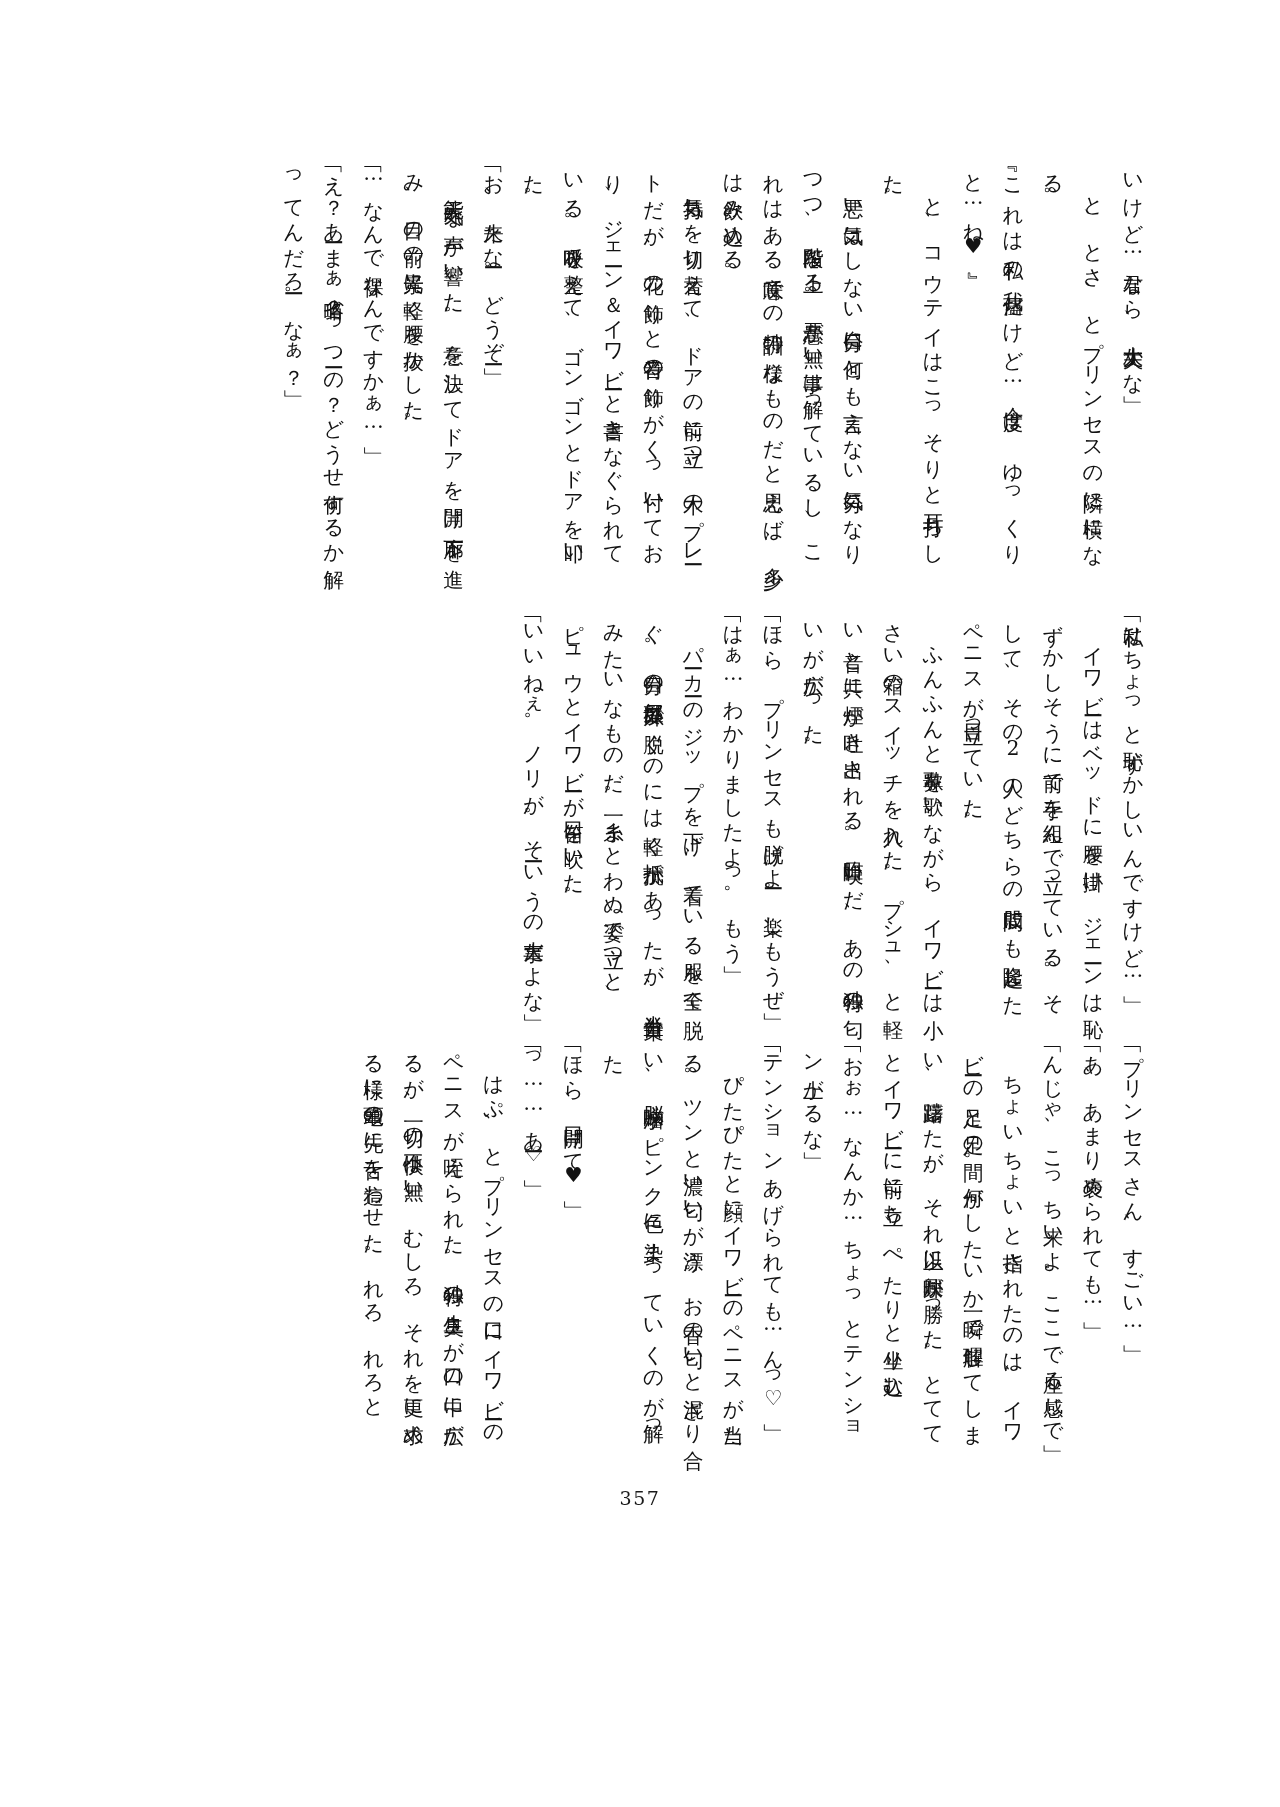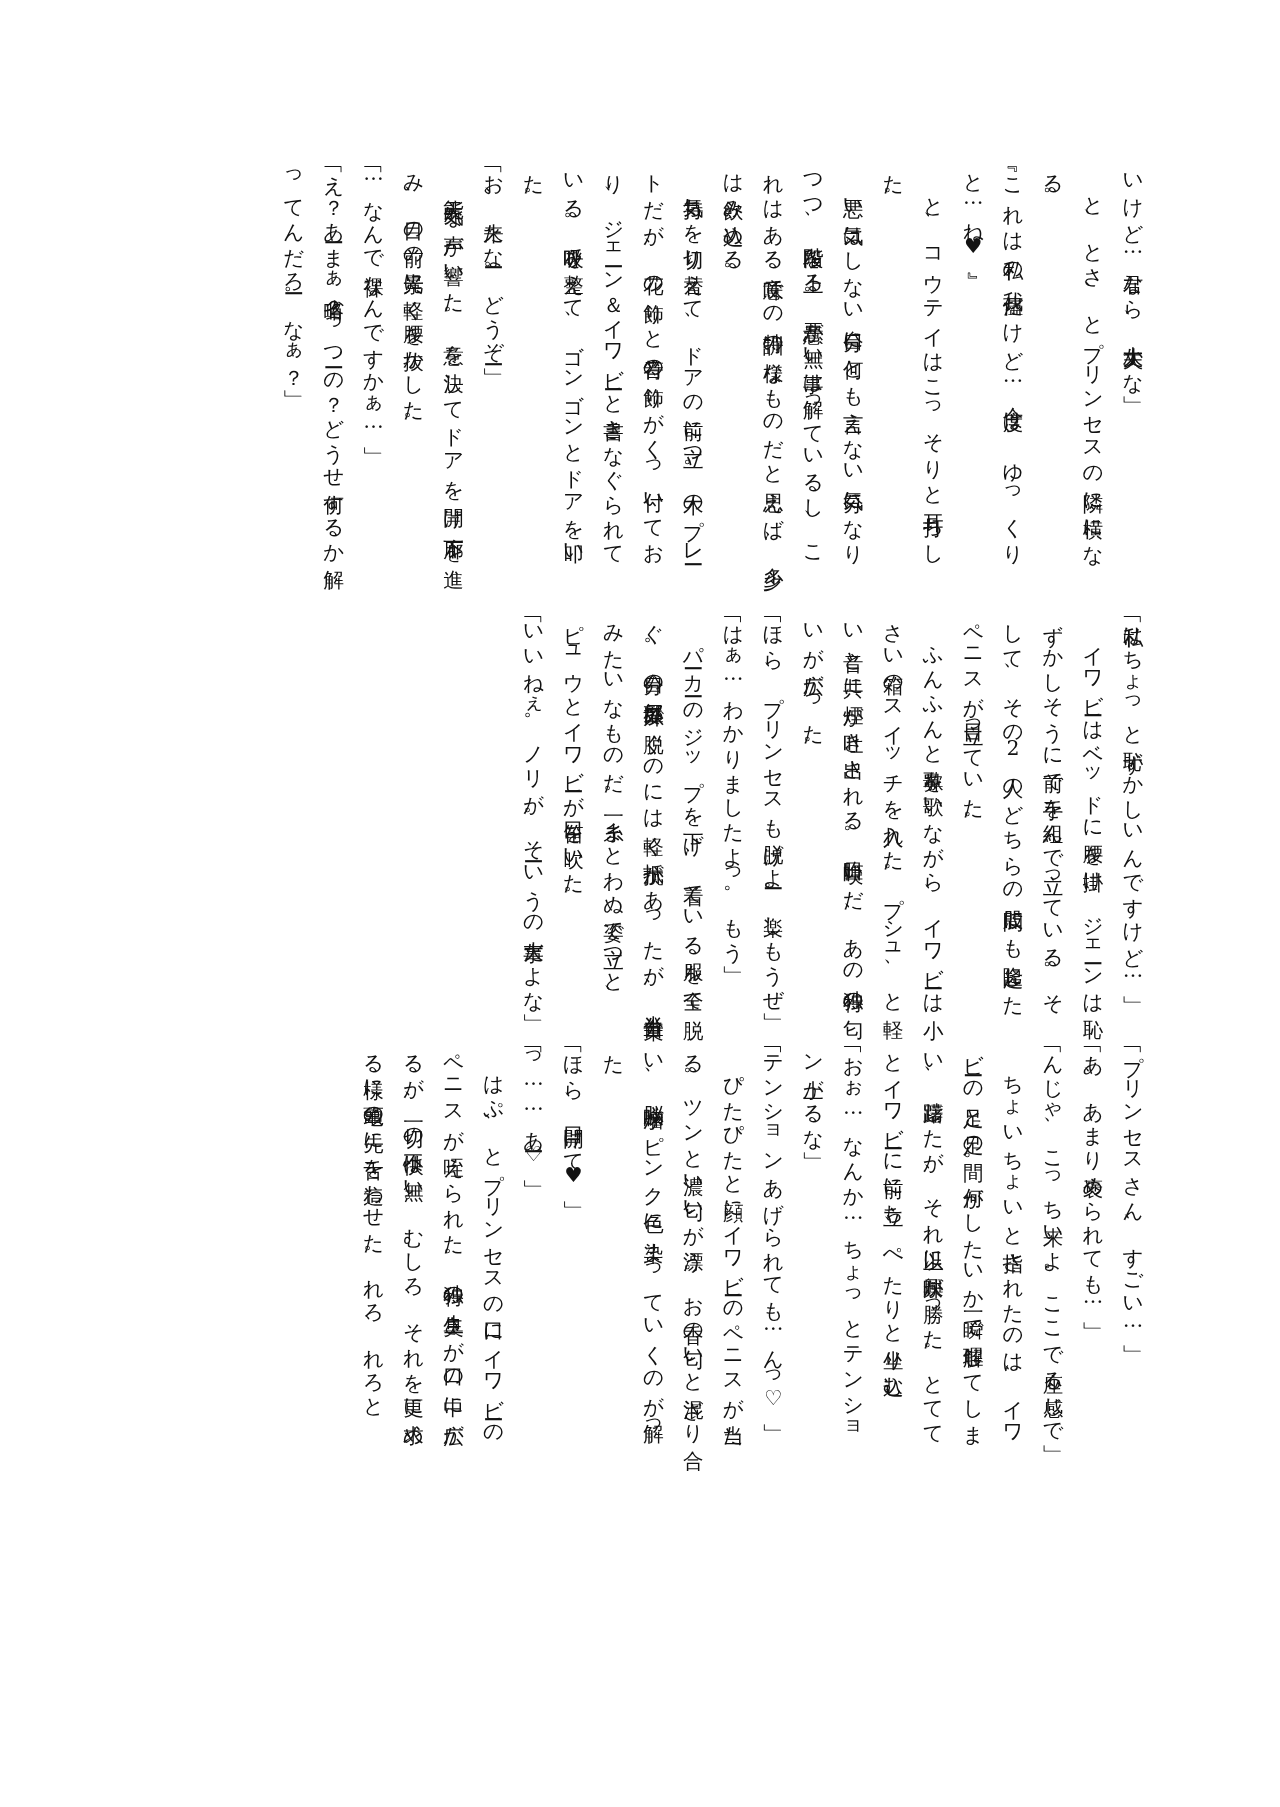--- a/index.html
+++ b/index.html
@@ -108,14 +108,15 @@
     <p>「んじゃ、こっち来いよ。ここで座る感じで」</p>
     <p>　ちょいちょいと指されたのは、イワビーの足と足の間。何がしたいか一瞬で理解してしまい、躊躇したが、それ以上に興味が勝った。とててとイワビーに前に立ち、ぺたりと坐り込む。</p>
     <p>「おぉ…なんか…ちょっとテンション上がるな」</p>
     <p>「テンションあげられても…んっ♡」</p>
     <p>　ぴたぴたと顔にイワビーのペニスが当たる。ツンと濃い匂いが漂う。お香の匂いと混ざり合い、脳味噌がピンク色に染まっていくのが解った</p>
     <p>「ほら、口開けて♥」</p>
     <p>「っ……あー♡」</p>
     <p>　はぷ、とプリンセスの口にイワビーのペニスが咥えられた。独特の生臭さが口の中に広がるが、一切の不快は無い。むしろ、それを更に求める様に亀頭の先に舌を這わせた。れろ、れろと</p>
   </div>
 
+  <div class="page-number">357</div>
 
 </div>
 
 </body></html>

